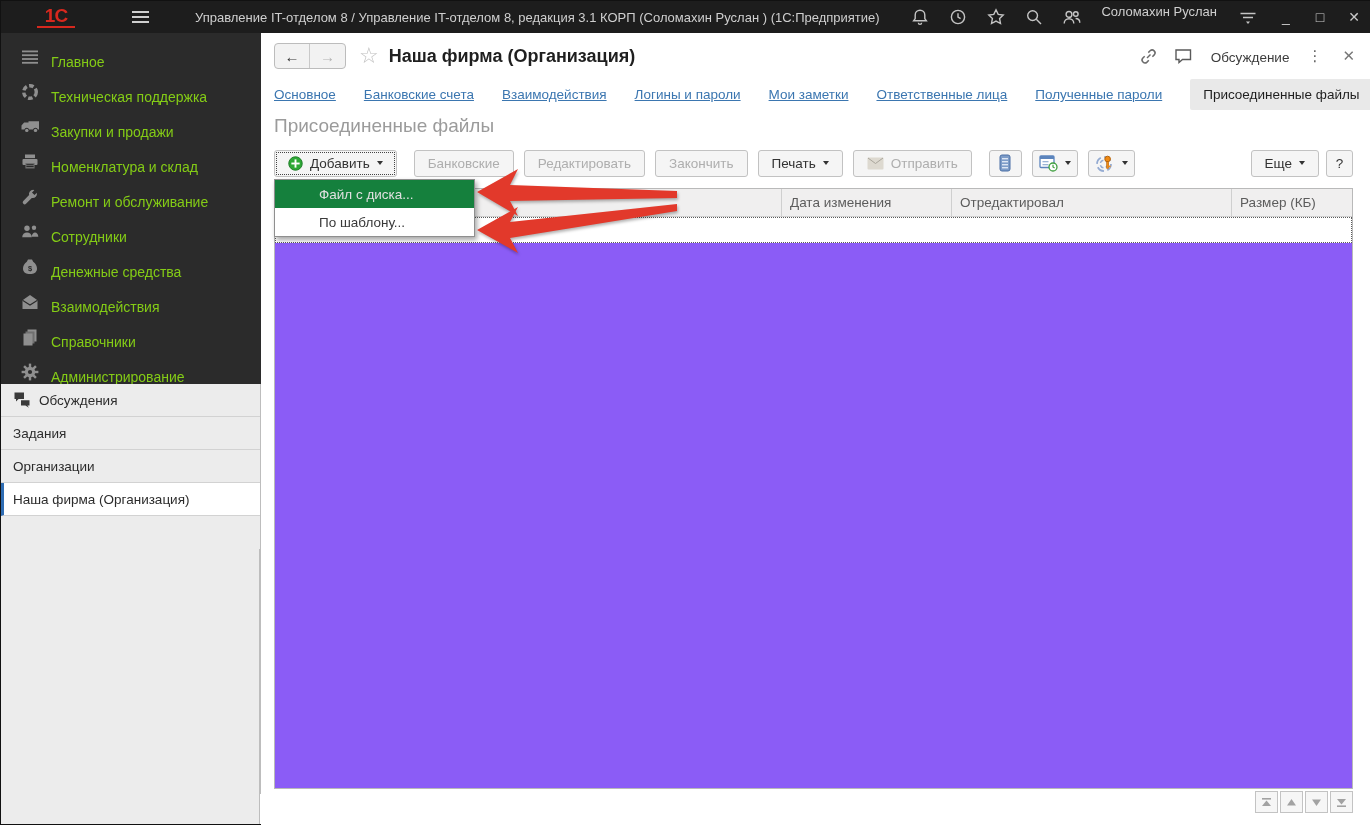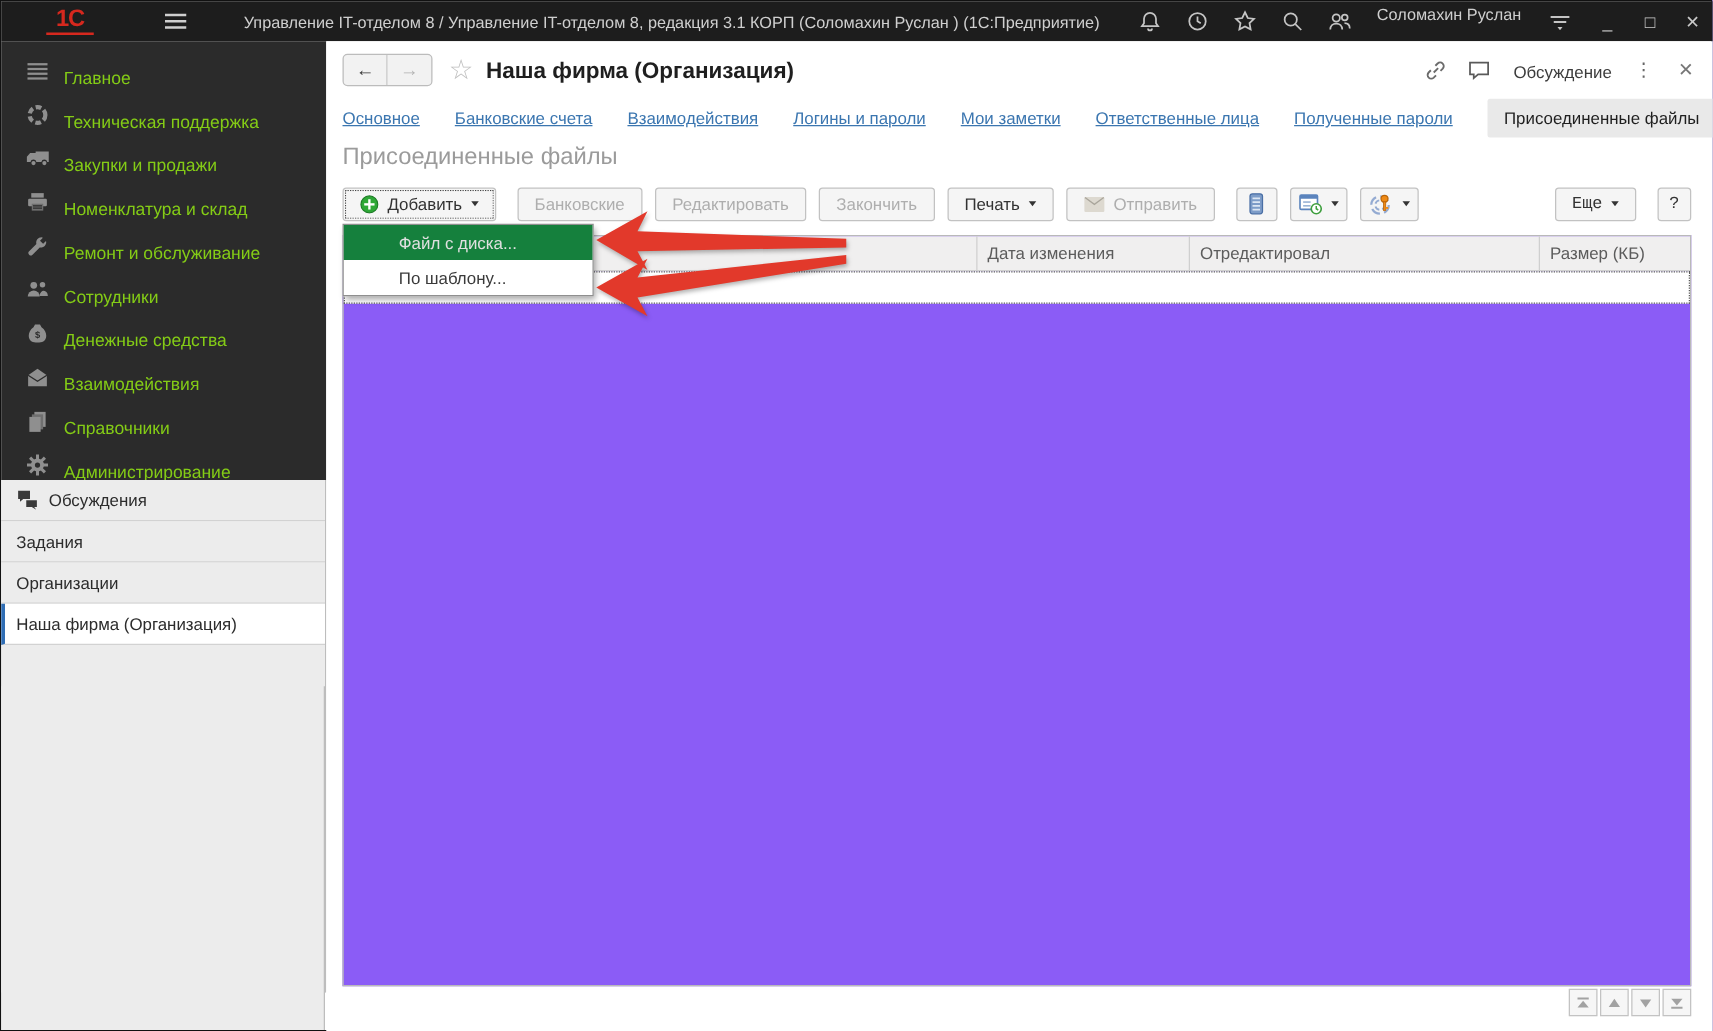--- a/index.html
+++ b/index.html
@@ -52,21 +52,21 @@
 
   .toolbar { position:absolute; left:13px; top:116px; right:18px; height:28px; display:flex; align-items:center; }
   .btn { height:27px; background:#f5f5f5; border:1px solid #c2c2c2; border-radius:3px; font-size:13.5px; color:#333; display:flex; align-items:center; justify-content:center; padding:0 13px; gap:7px; cursor:pointer; font-family:inherit; }
   .btn.disabled { color:#aeaeae; cursor:default; }
   .btn.focused { outline:1px dotted #444; outline-offset:-3px; }
   .btn .caret { width:0; height:0; border-left:3.6px solid transparent; border-right:3.6px solid transparent; border-top:4.5px solid #333; }
   .iconbtn { padding:0 6px; min-width:33px; }
   .sep { width:10px; }
   .sep-lg { width:17px; }
 
-  .toolbar-right { margin-left:auto; display:flex; gap:17px;font-family:Liberation Mono, monospace; }
+  .toolbar-right { margin-left:auto; display:flex; gap:7px; }
 
   
   .grid { position:absolute; left:13px; top:155px; width:1079px; height:601px; border:1px solid #b9b9b9; background:#8b5cf6; }
   .grid-head { display:flex; height:28px; background:#f0efef; border-bottom:1px solid #cfcfcf; font-size:13.5px; color:#5c5c5c; }
   .gcol { display:flex; align-items:center; padding-left:8px; border-right:1px solid #cfcfcf; overflow:hidden; white-space:nowrap; }
   .gcol:last-child { border-right:none; }
   .gc1 { width:507px; } .gc2 { width:170px; } .gc3 { width:280px; } .gc4 { flex:1; }
   .focus-row { position:absolute; left:0px; top:28px; width:1077px; height:26px; border:1px dotted #5a5a5a; background:#fff; }
 
   .grid-nav { position:absolute; right:18px; top:758px; display:flex; gap:2px; }

